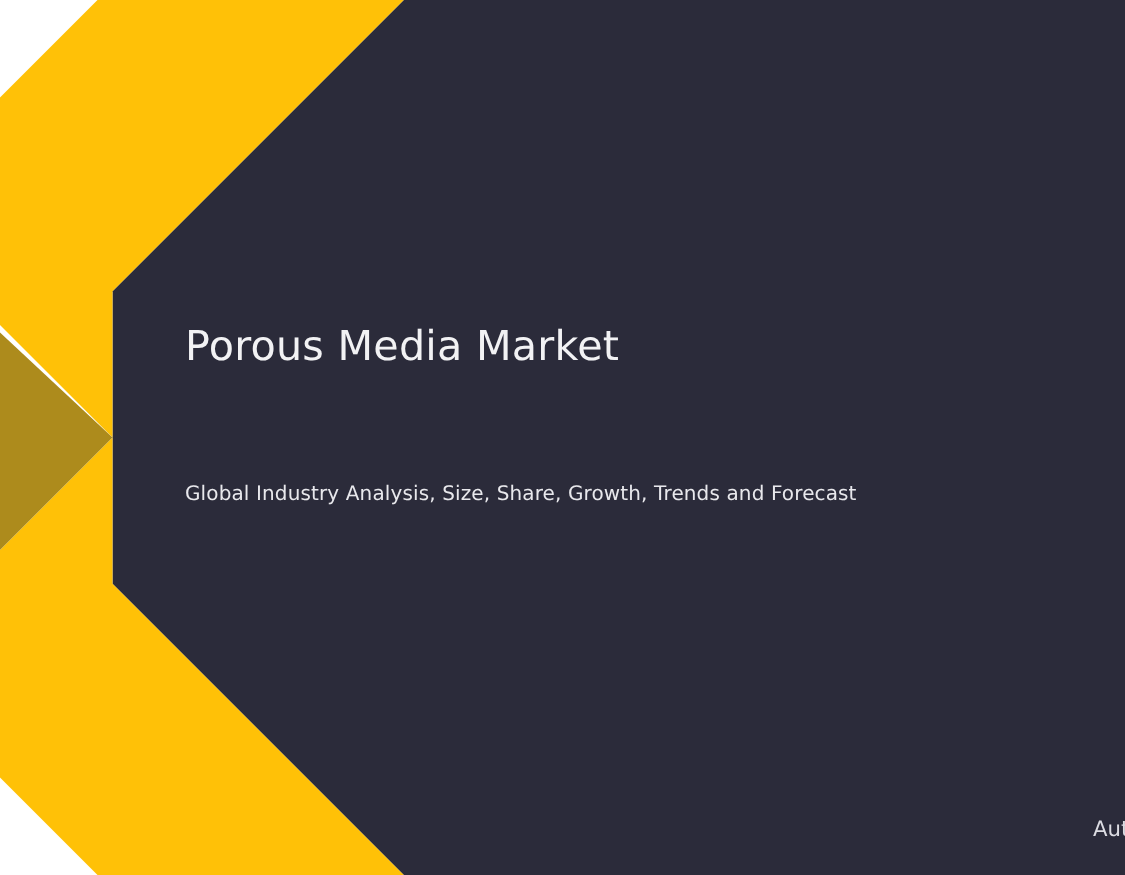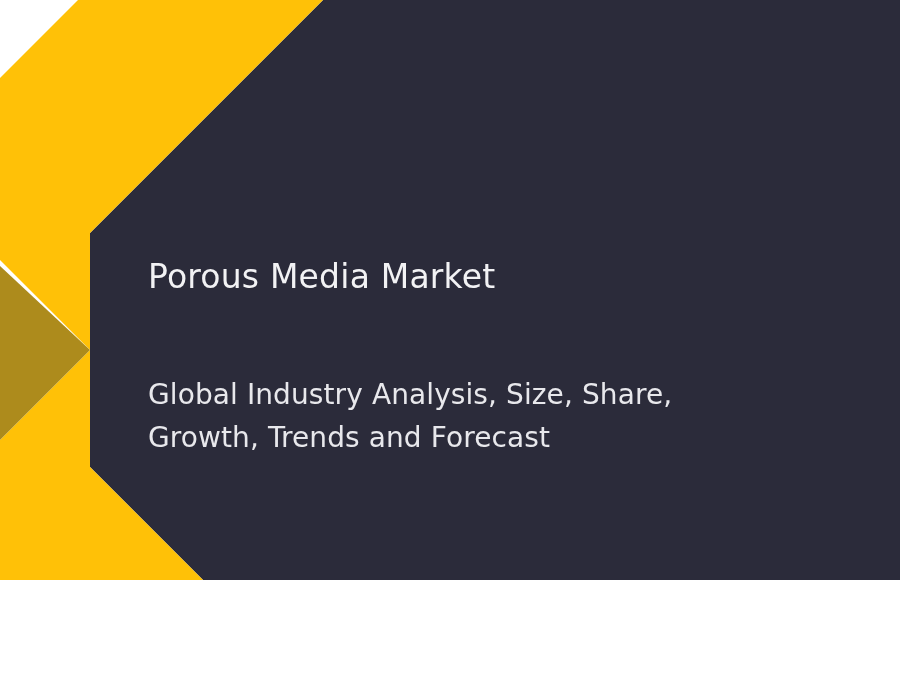--- a/index.html
+++ b/index.html
@@ -8,21 +8,21 @@
     padding: 0;
     background: #ffffff;
   }
   body {
     font-family: "DejaVu Sans", sans-serif;
   }
 
   #slide {
     position: relative;
     width: 900px;
-    height: 580px;
+    height: 700px;
     overflow: hidden;
     background: #0369a1;
   }
 
   #slide-art {
     position: absolute;
     left: 0;
     top: 0;
     width: 900px;
     height: 700px;
@@ -58,21 +58,21 @@
   #subtitle-block {
     position: absolute;
     left: 148px;
     top: 373px;
     width: 640px;
   }
 
   #slide-subtitle {
     margin: 0;
     font-family: "DejaVu Sans", sans-serif;
-    font-size: 28px;
+    font-size: 16px;
     font-weight: 400;
     line-height: 43px;
     color: #e8e8ec;
     letter-spacing: 0.1px;
   }
 
   #author-block {
     position: absolute;
     left: 600px;
     top: 652px;

